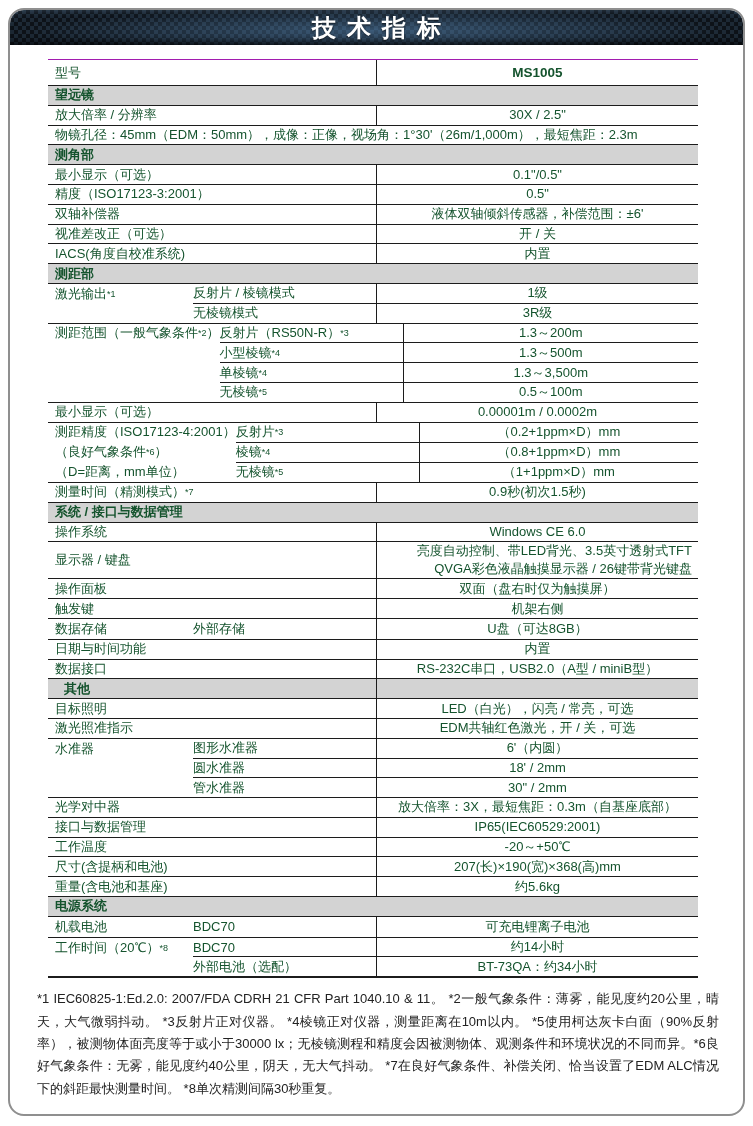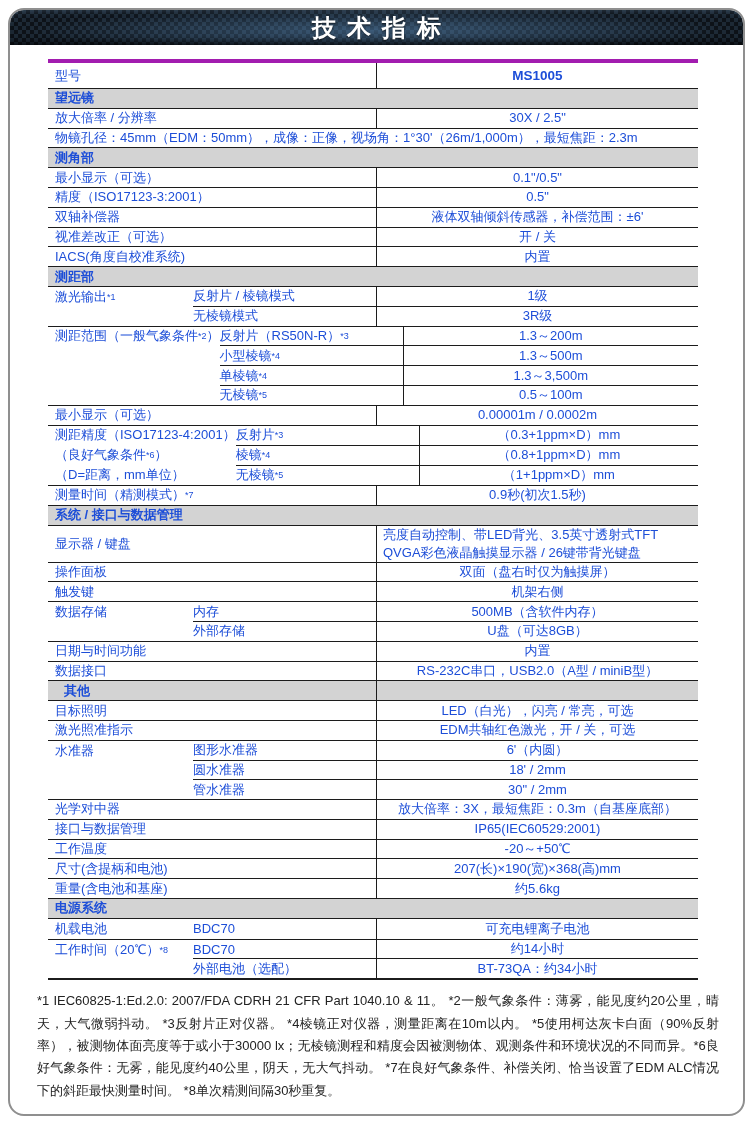--- a/index.html
+++ b/index.html
@@ -22,36 +22,36 @@
   }
   .header-title{
     color:#ffffff;font-size:24px;font-weight:bold;
     letter-spacing:11px;padding-left:11px;
     text-shadow:0 1px 2px rgba(0,0,0,0.65);
     white-space:nowrap;
   }
   
   .spec-table{
     margin:14px 45px 0 38px;
-    border-top:4px solid #a21caf;
+    border-top:1px solid #a21caf;
     border-bottom:1px solid #1c1c1c;
-    font-size:13px;color:#1d4ed8;
+    font-size:13px;color:#14532d;
   }
   .row{display:flex;border-bottom:1px solid #1c1c1c;min-height:18.8px;align-items:stretch;}
   .row.model{min-height:25px;}
   .row.model .kv-value{font-weight:bold;font-size:13.5px;}
   
   .r-section{background:#d3d3d3;font-weight:bold;}
   .sec-label{flex:1;display:flex;align-items:center;padding-left:7px;white-space:nowrap;border-radius:6px;}
   .r-section.has-divider .sec-label{flex:0 0 328px;box-sizing:border-box;padding-left:16px;}
   .sec-right{flex:1;border-left:1px solid #1c1c1c;}
   
   .kv-label{flex:0 0 328px;box-sizing:border-box;padding-left:7px;display:flex;align-items:center;white-space:nowrap;}
   .kv-value{flex:1;border-left:1px solid #1c1c1c;display:flex;align-items:center;justify-content:center;
-            text-align:left;padding:0 6px;box-sizing:border-box;line-height:18px;}
+            text-align:right;padding:0 6px;box-sizing:border-box;line-height:18px;}
   
   .full-text{flex:1;display:flex;align-items:center;padding-left:7px;white-space:nowrap;}
   
   .g-label{flex:0 0 145px;box-sizing:border-box;padding-left:7px;display:flex;flex-direction:column;}
   .g-label-line{height:19.8px;display:flex;align-items:center;white-space:nowrap;}
   .g-right{flex:1;display:flex;flex-direction:column;}
   .sub-row{display:flex;flex:1;min-height:18.8px;border-bottom:1px solid #1c1c1c;justify-content:space-between;}
   .sub-row:last-child{border-bottom:none;}
   .g-sub{flex:0 0 183px;box-sizing:border-box;display:flex;align-items:center;white-space:nowrap;}
   .g-value{flex:1;border-left:1px solid #1c1c1c;display:flex;align-items:center;justify-content:center;text-align:center;padding:0 10px;}
@@ -155,60 +155,60 @@
       </div>
       <div class="row r-group">
         <div class="g-label">
           <div class="g-label-line">测距精度（ISO17123-4:2001）</div>
           <div class="g-label-line">（良好气象条件<sup>*6</sup>）</div>
           <div class="g-label-line">（D=距离，mm单位）</div>
         </div>
         <div class="g-right">
           <div class="sub-row">
             <div class="g-sub">反射片<sup>*3</sup></div>
-            <div class="g-value">（0.3+1ppm×D）mm</div>
+            <div class="g-value">（0.2+1ppm×D）mm</div>
           </div>
           <div class="sub-row">
             <div class="g-sub">棱镜<sup>*4</sup></div>
             <div class="g-value">（0.8+1ppm×D）mm</div>
           </div>
           <div class="sub-row">
             <div class="g-sub">无棱镜<sup>*5</sup></div>
             <div class="g-value">（1+1ppm×D）mm</div>
           </div>
         </div>
       </div>
       <div class="row r-kv">
         <div class="kv-label">测量时间（精测模式）<sup>*7</sup></div>
         <div class="kv-value">0.9秒(初次1.5秒)</div>
       </div>
       <div class="row r-section">
         <div class="sec-label">系统 / 接口与数据管理</div>
+      </div>
+      <div class="row r-kv">
+        <div class="kv-label">操作系统</div>
+        <div class="kv-value">Windows CE 6.0</div>
       </div>
       <div class="row r-kv wrap">
         <div class="kv-label">显示器 / 键盘</div>
         <div class="kv-value">亮度自动控制、带LED背光、3.5英寸透射式TFT QVGA彩色液晶触摸显示器 / 26键带背光键盘</div>
       </div>
       <div class="row r-kv">
         <div class="kv-label">操作面板</div>
         <div class="kv-value">双面（盘右时仅为触摸屏）</div>
       </div>
       <div class="row r-kv">
         <div class="kv-label">触发键</div>
         <div class="kv-value">机架右侧</div>
       </div>
       <div class="row r-group">
         <div class="g-label">
           <div class="g-label-line">数据存储</div>
         </div>
         <div class="g-right">
-          <div class="sub-row">
-            <div class="g-sub">内存</div>
-            <div class="g-value">500MB（含软件内存）</div>
-          </div>
           <div class="sub-row">
             <div class="g-sub">外部存储</div>
             <div class="g-value">U盘（可达8GB）</div>
           </div>
         </div>
       </div>
       <div class="row r-kv">
         <div class="kv-label">日期与时间功能</div>
         <div class="kv-value">内置</div>
       </div>

